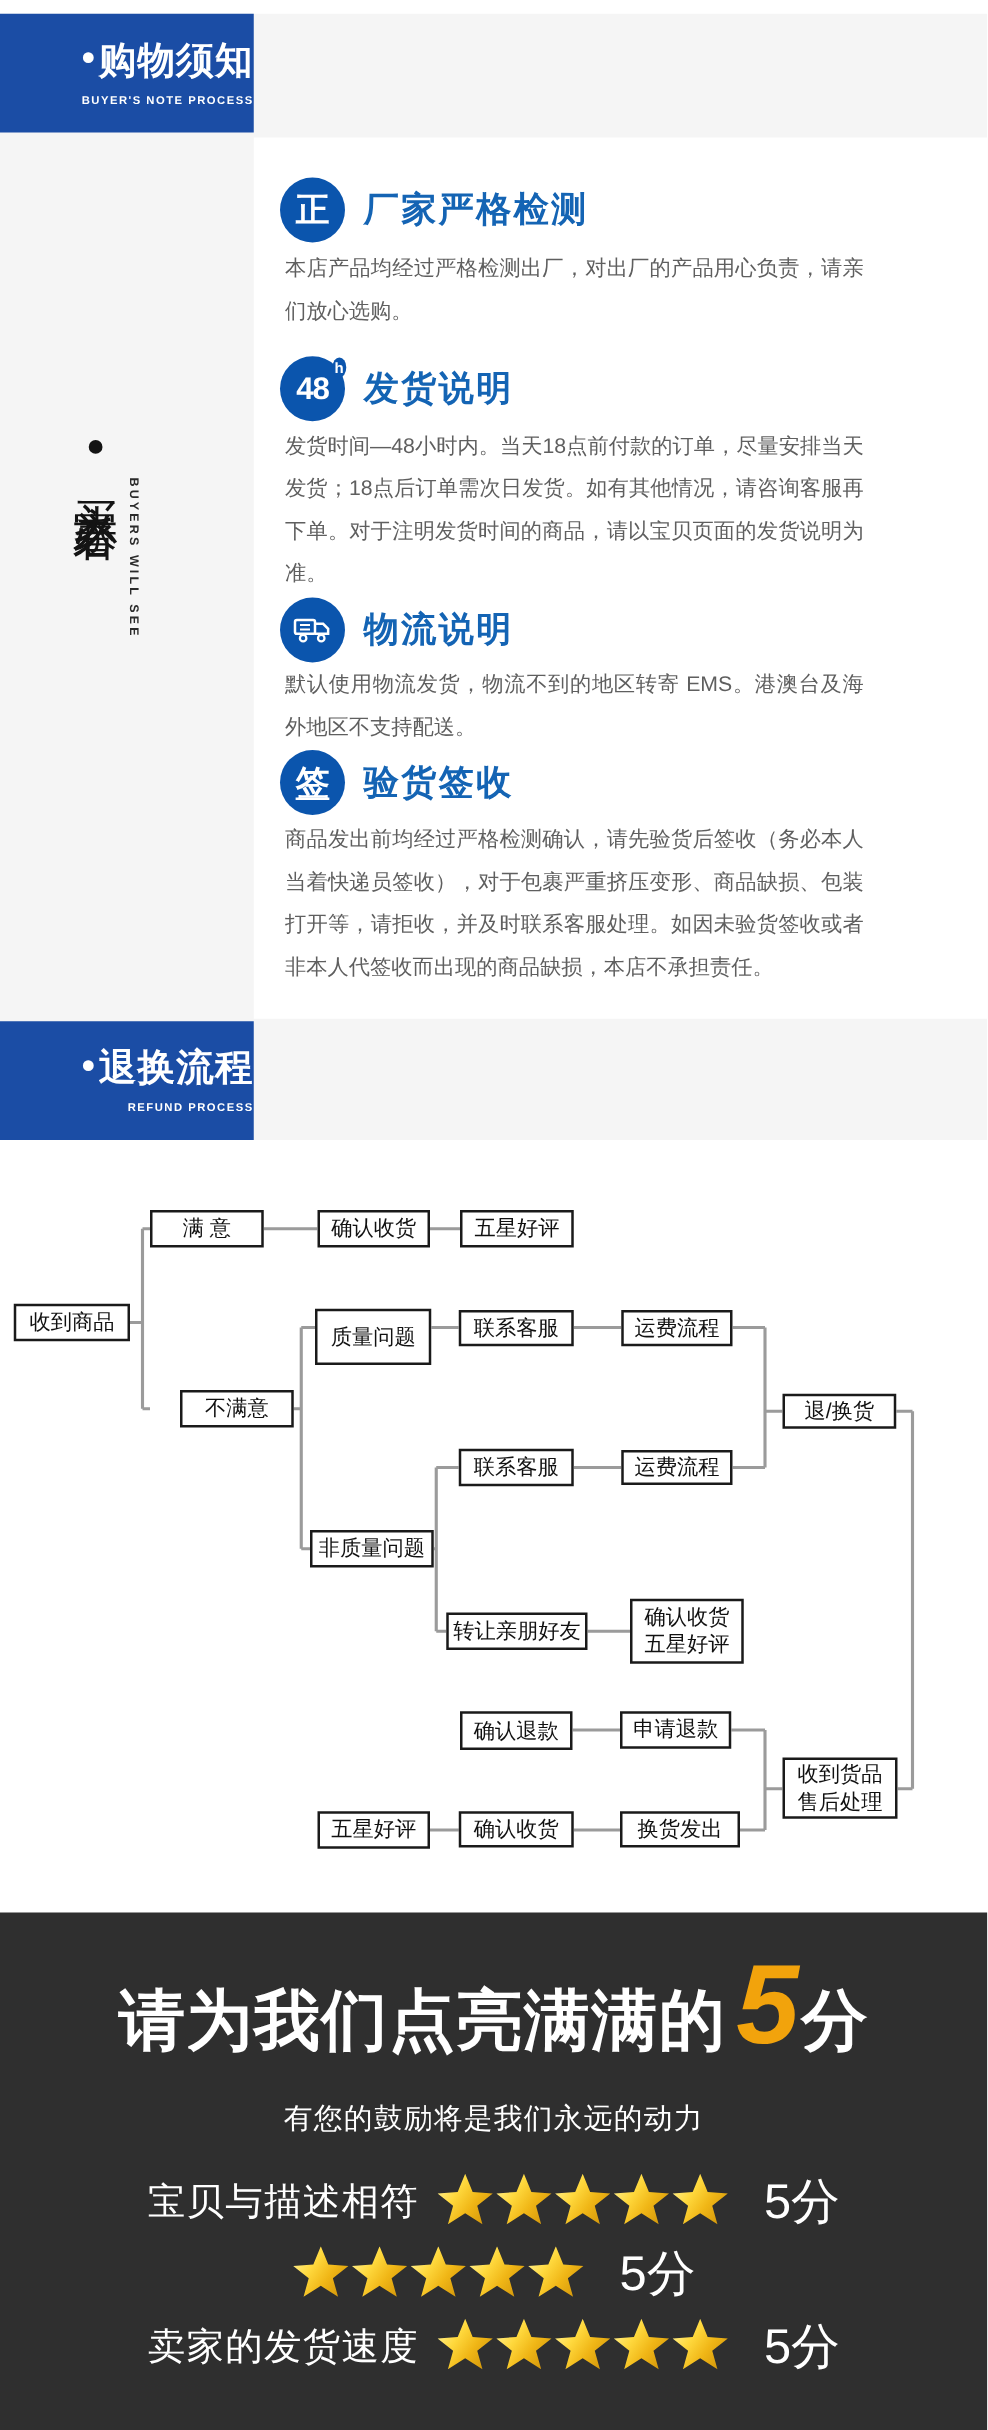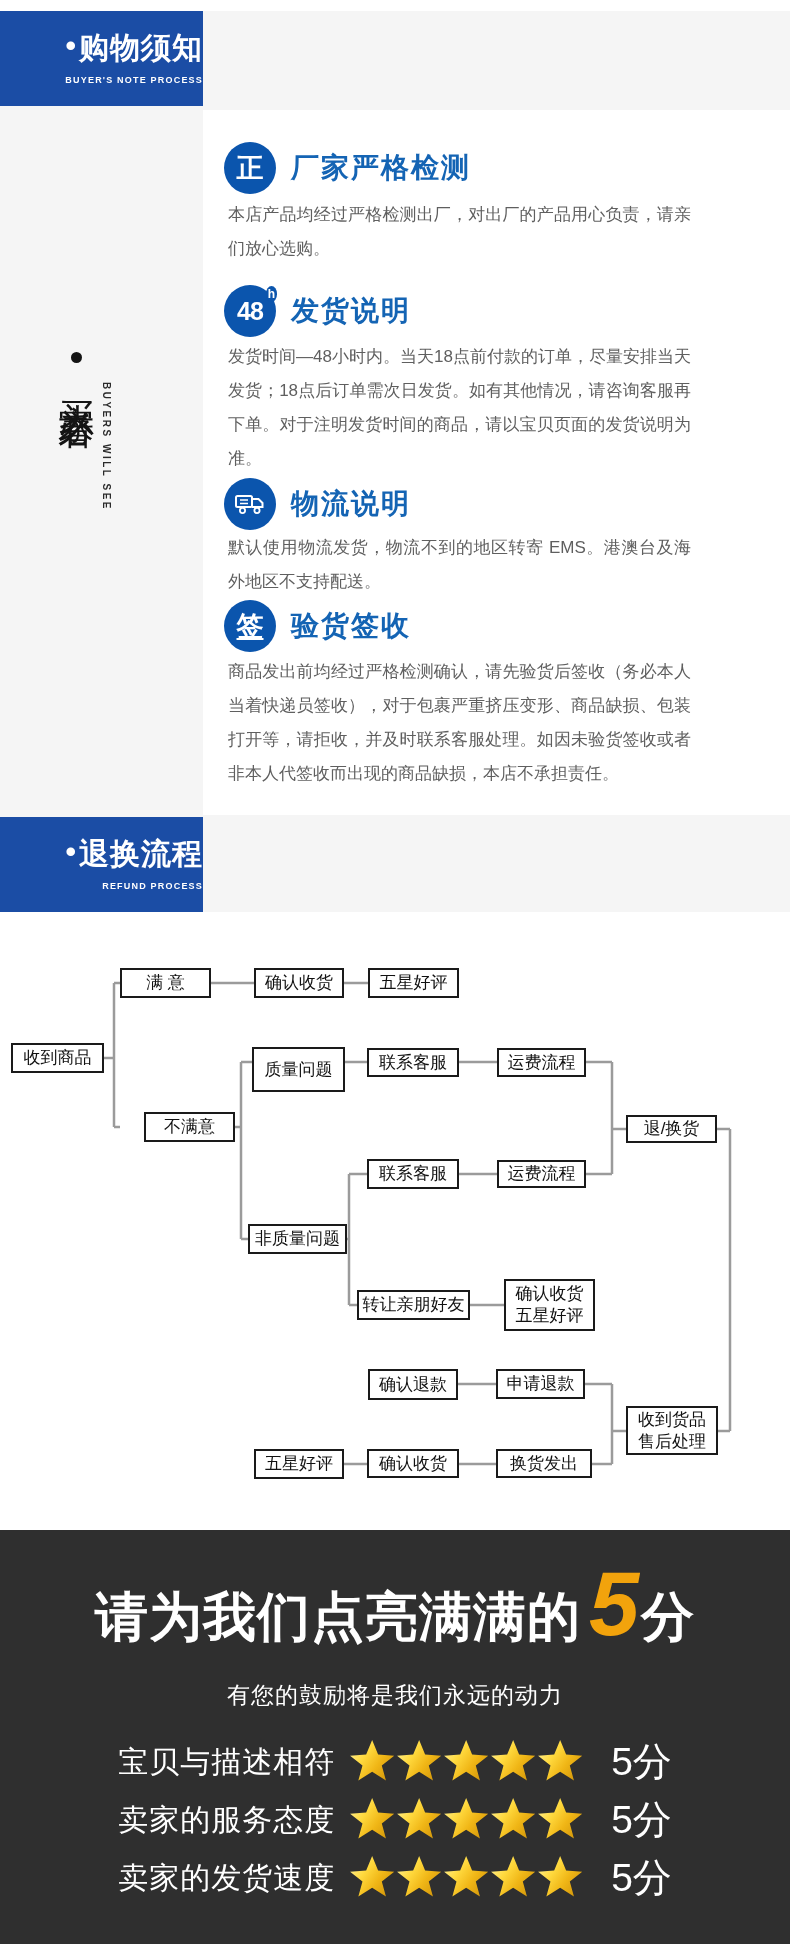--- a/index.html
+++ b/index.html
@@ -200,21 +200,20 @@
         <span class="stars">
             <span class="star"></span>
             <span class="star"></span>
             <span class="star"></span>
             <span class="star"></span>
             <span class="star"></span>
           </span>
         <span class="score">5分</span>
       </div>
       <div class="rating-row">
-        <span class="lbl">卖家的服务态度</span>
         <span class="stars">
             <span class="star"></span>
             <span class="star"></span>
             <span class="star"></span>
             <span class="star"></span>
             <span class="star"></span>
           </span>
         <span class="score">5分</span>
       </div>
       <div class="rating-row">

